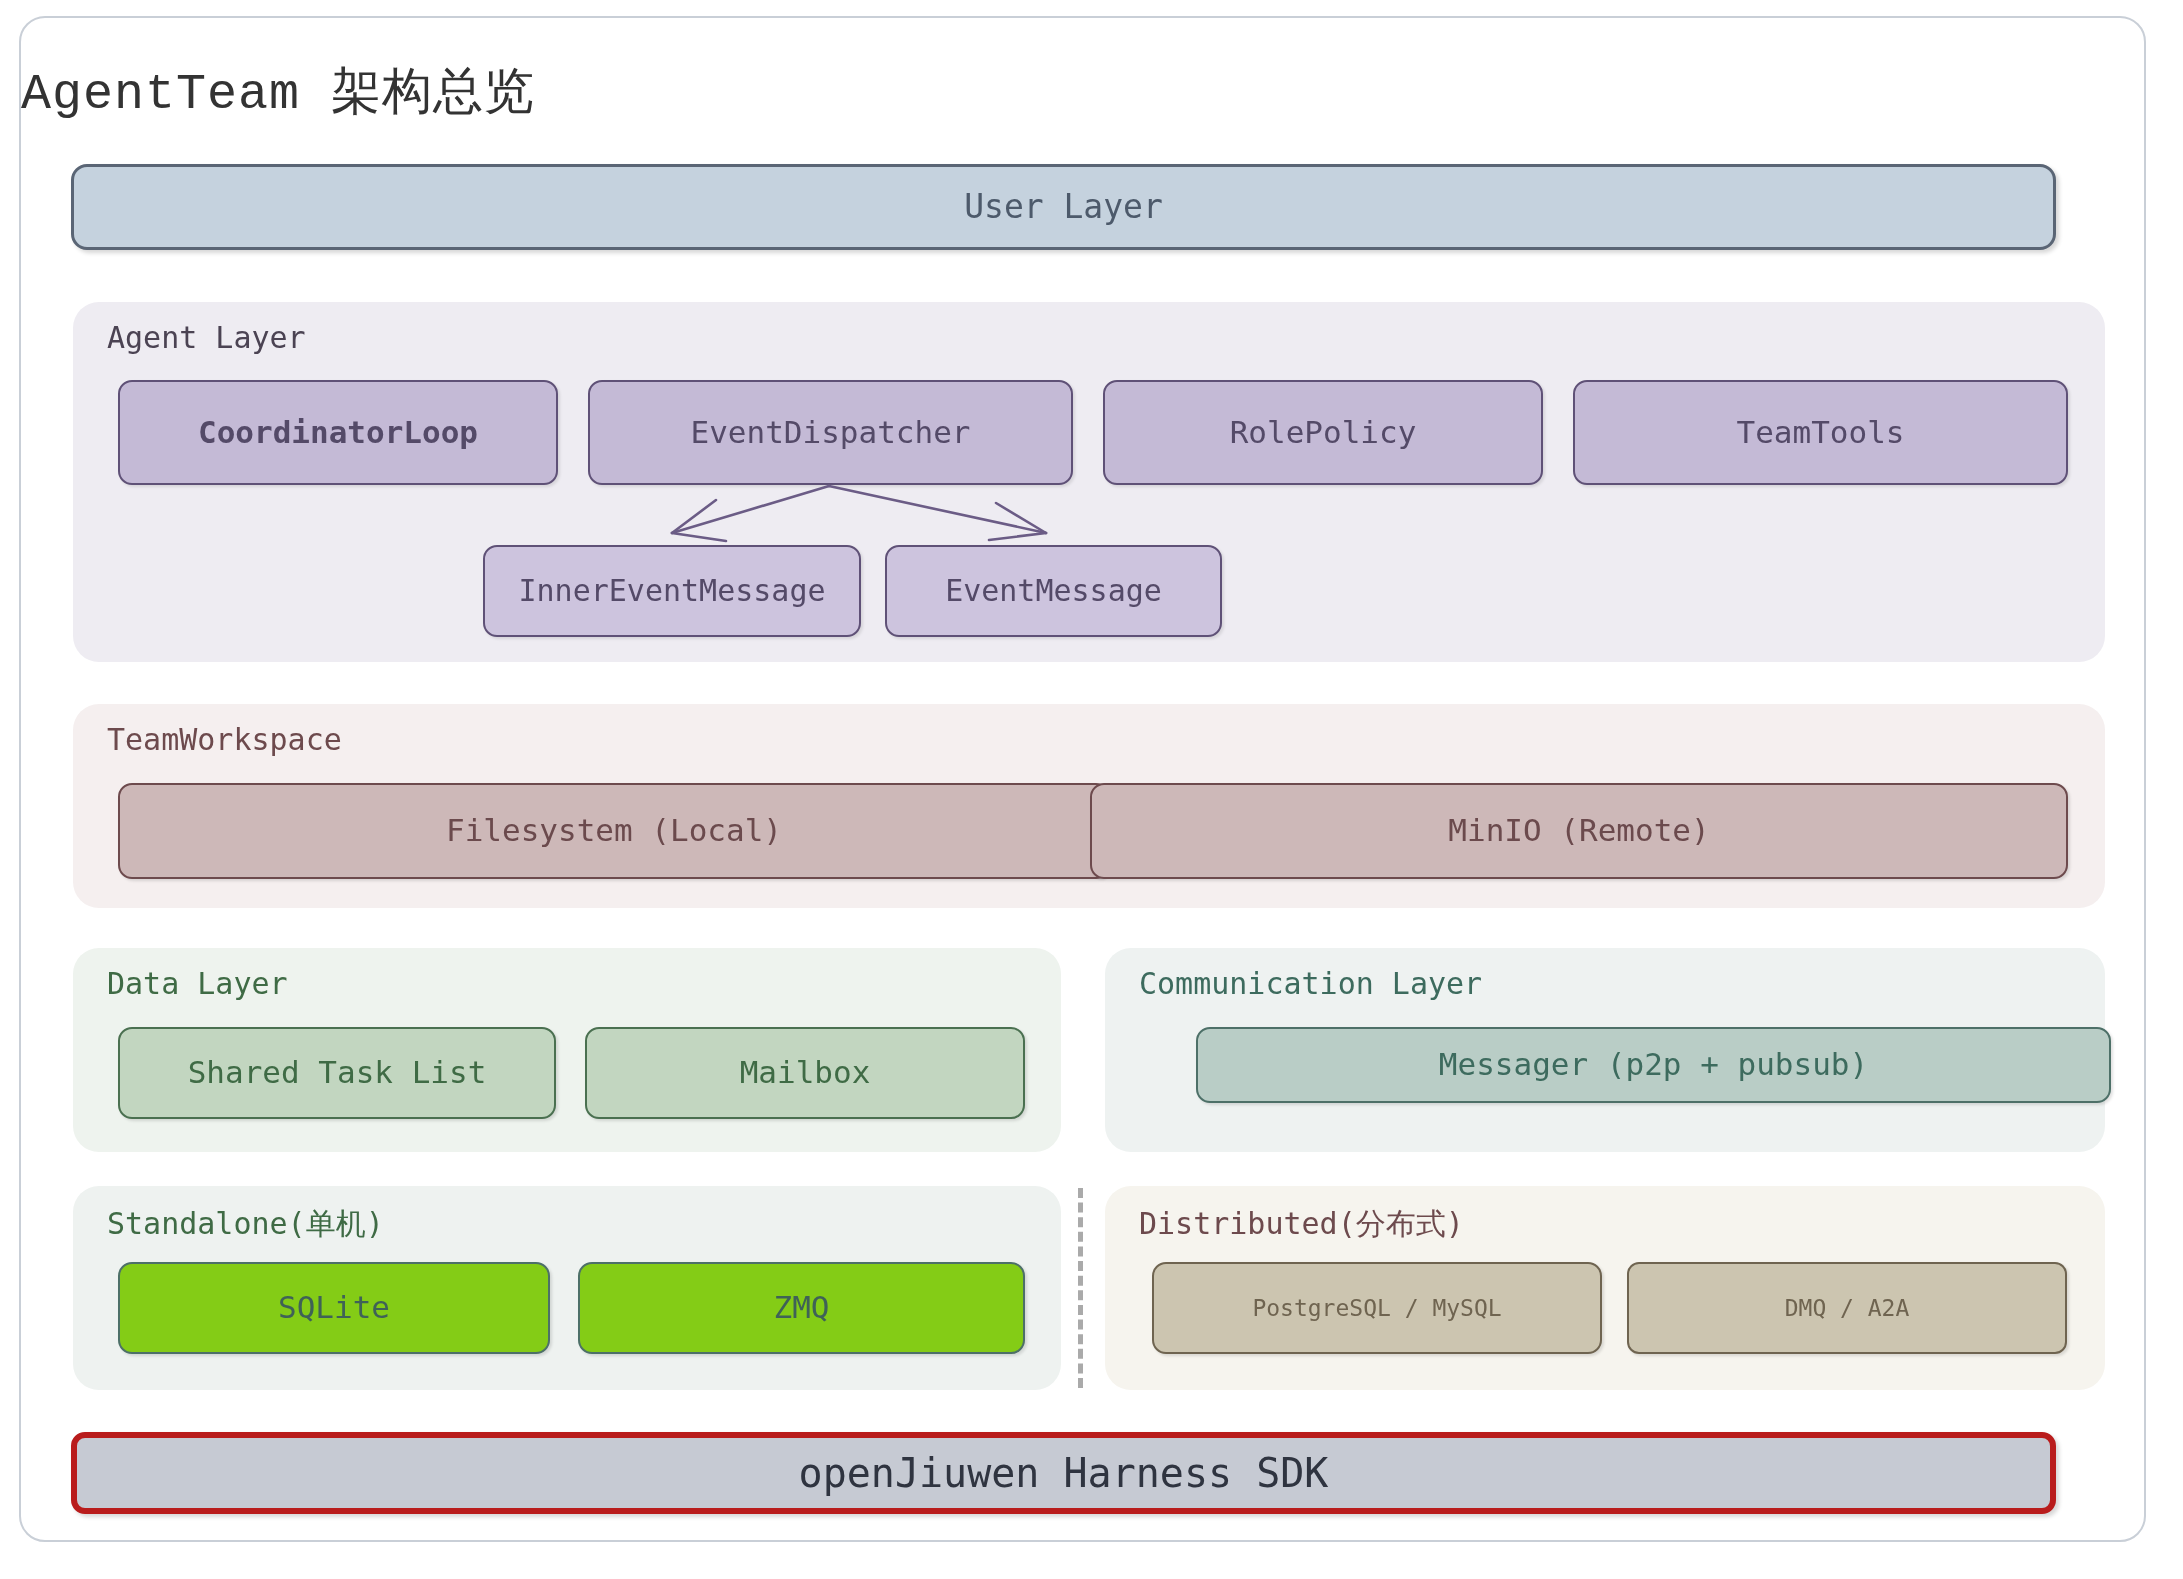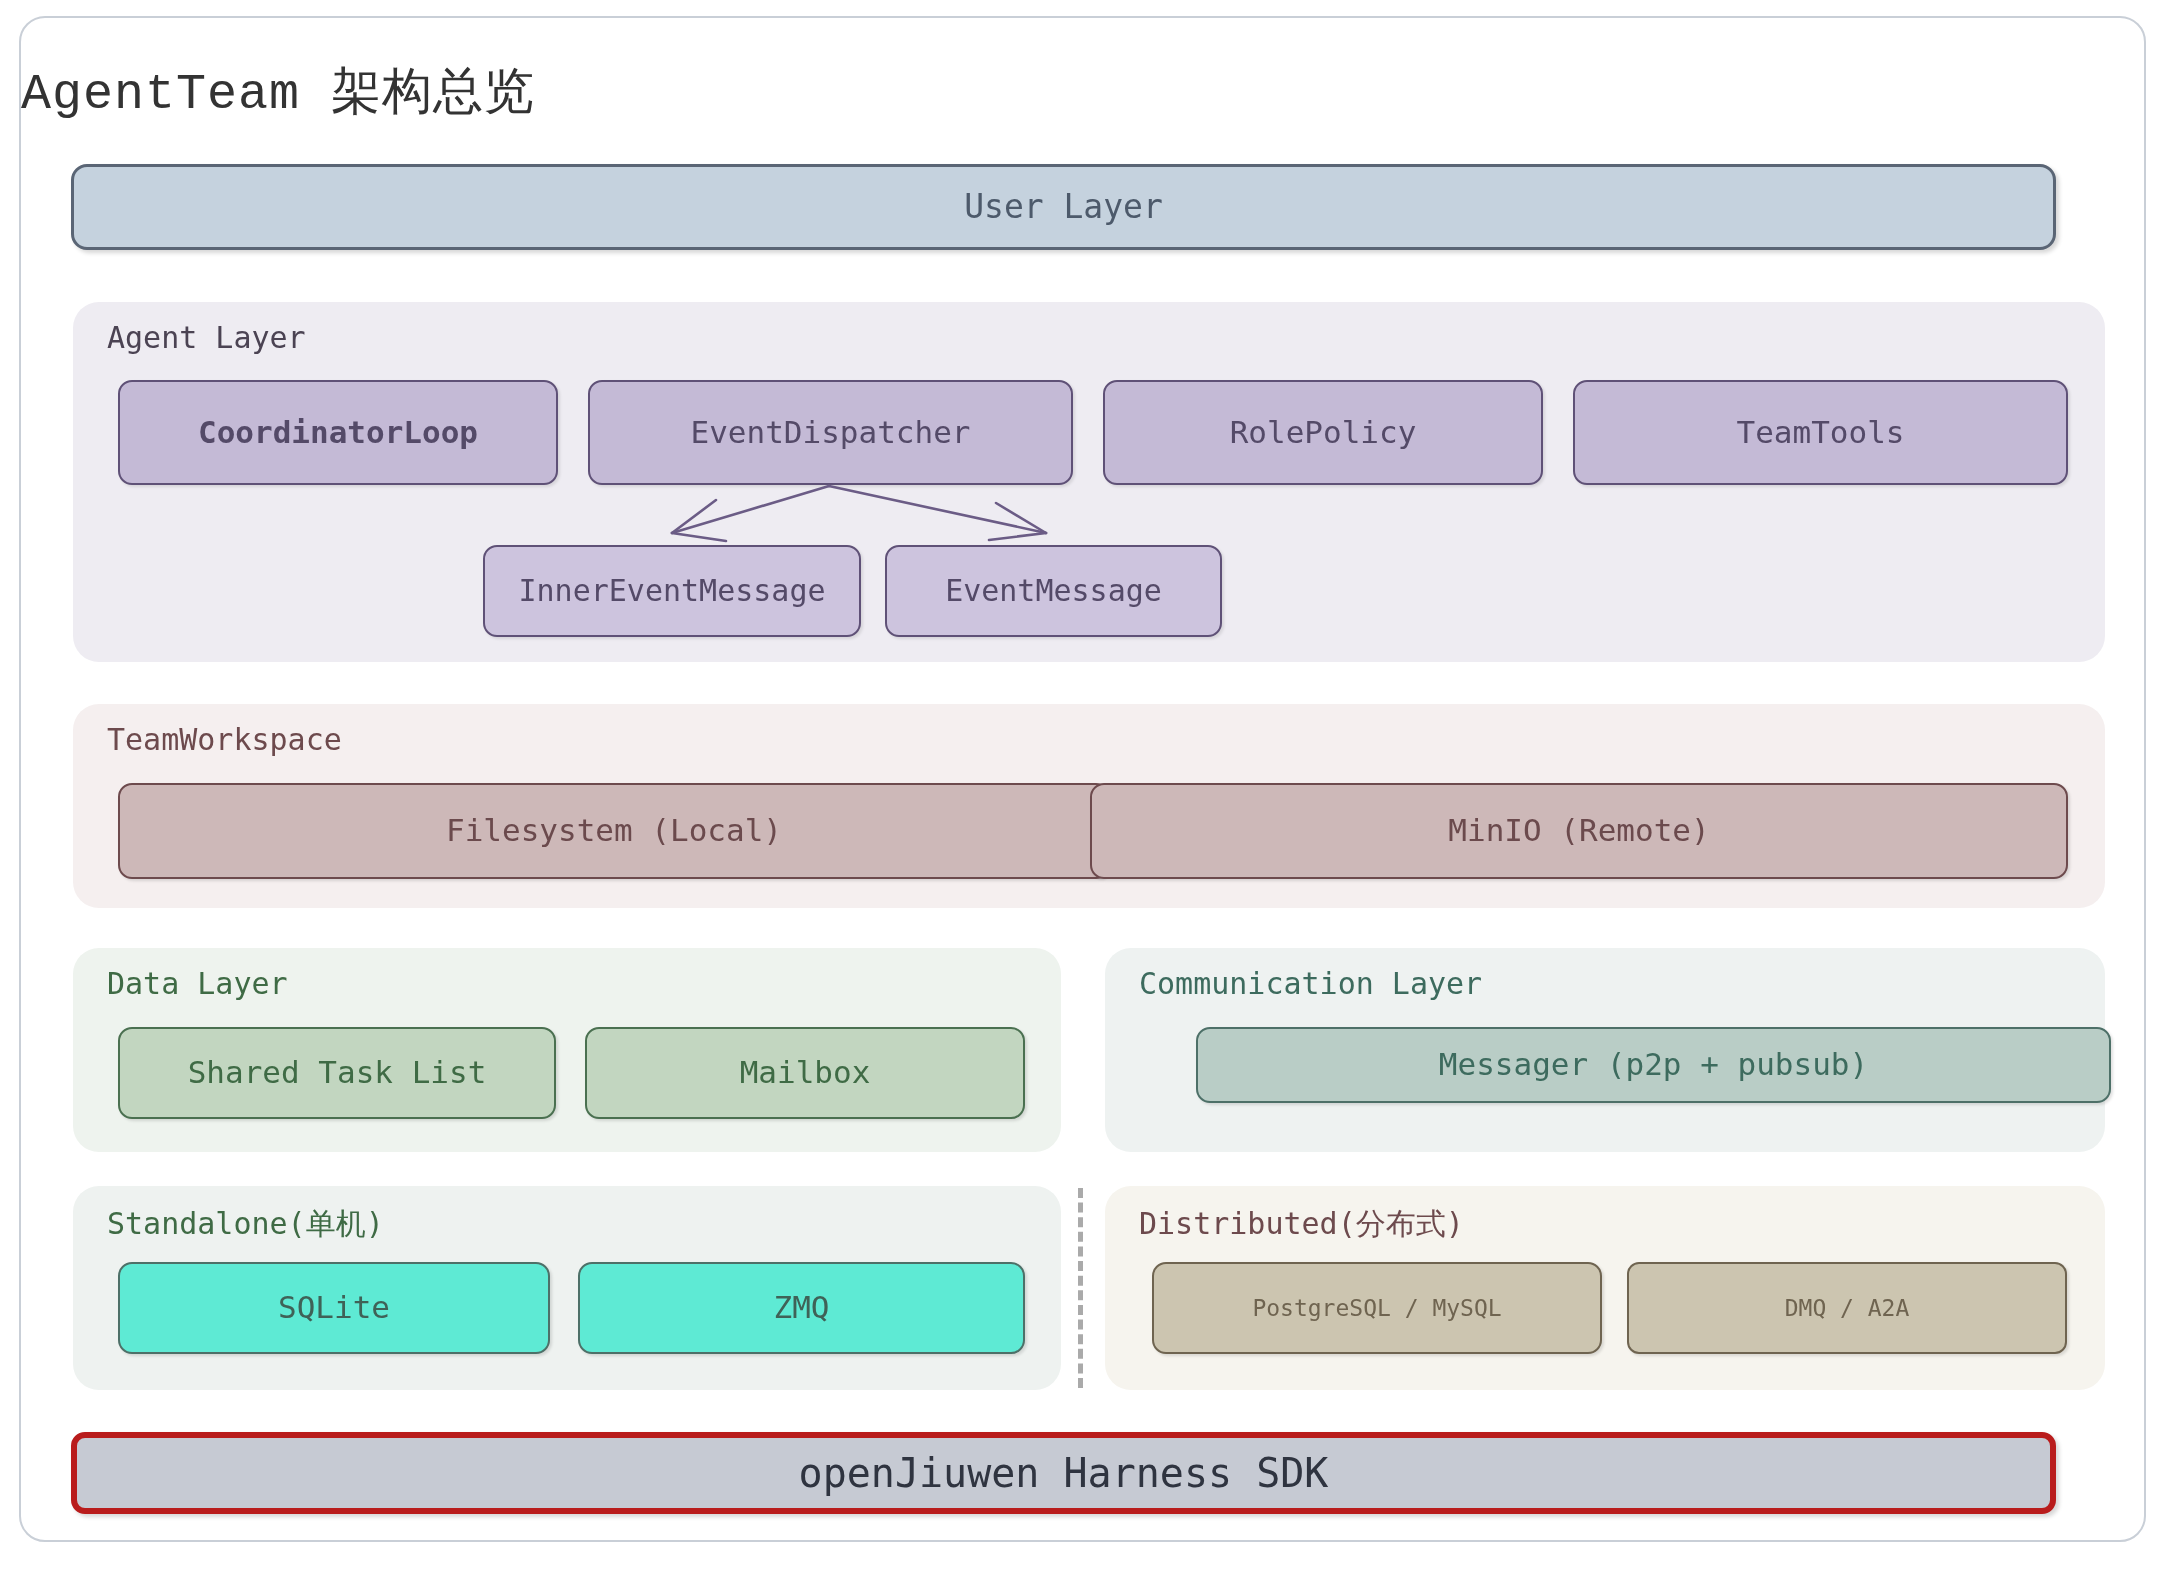--- a/index.html
+++ b/index.html
@@ -185,21 +185,21 @@
   #standalone-group {
     left: 73px;
     top: 1186px;
     width: 988px;
     height: 204px;
     background: #eef2f0;
   }
   #standalone-group .group-label { color: #3f6b45; }
 
   .node-standalone {
-    background: #5eead4;
+    background: #84cc16;
     border: 2.5px solid #4d7068;
     color: #3f6257;
     font-size: 31px;
     box-shadow: 2px 2px 3px rgba(0,0,0,0.12);
   }
   #node-sqlite { left: 118px; top: 1262px; width: 432px; height: 92px; }
   #node-zmq    { left: 578px; top: 1262px; width: 447px; height: 92px; }
 
   
   #mode-divider {

